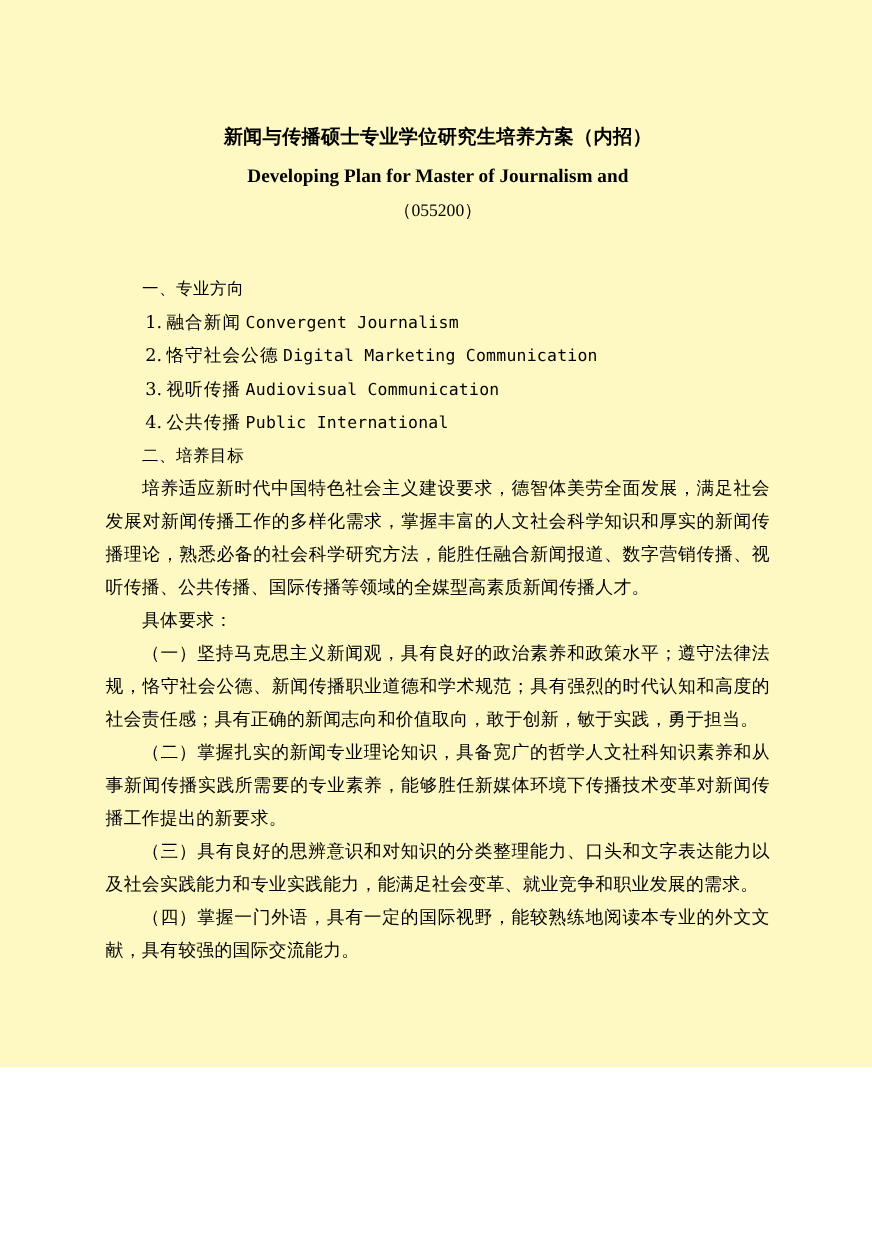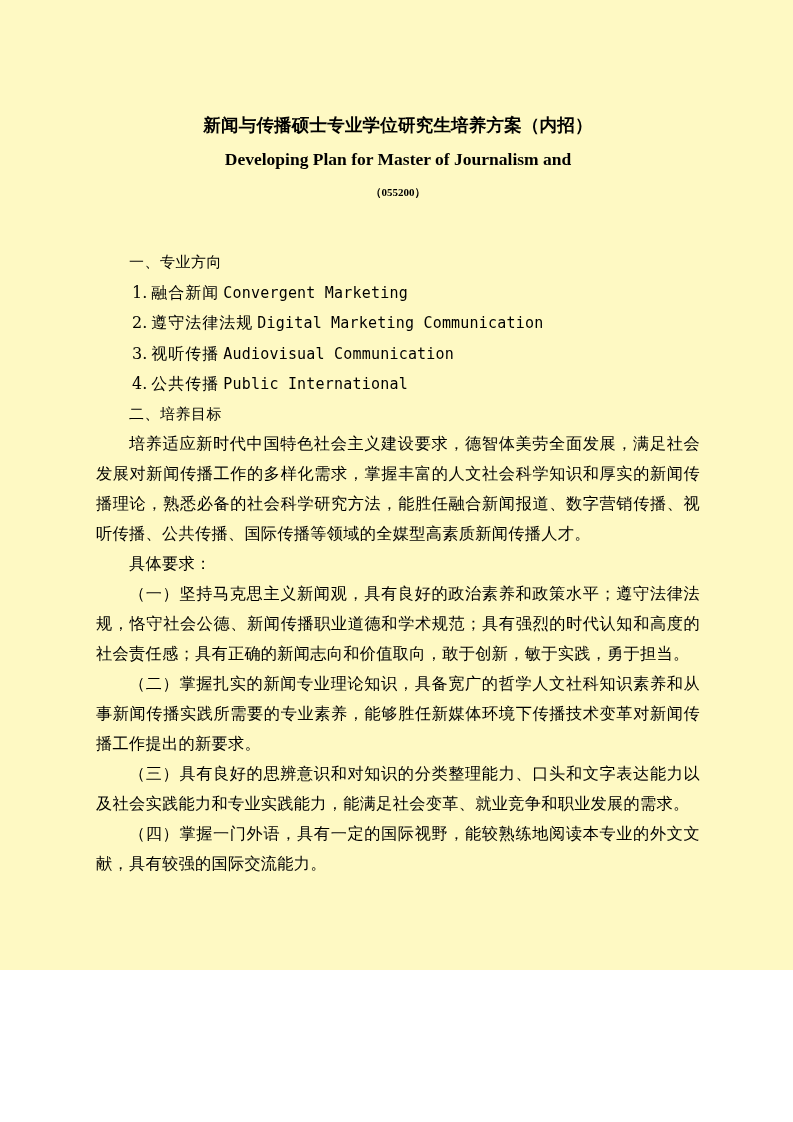--- a/index.html
+++ b/index.html
@@ -36,22 +36,22 @@
   }
   .title-en {
     font-family: "Liberation Serif", "DejaVu Serif", serif;
     font-weight: bold;
     font-size: 17.5px;
     line-height: 30px;
     margin-top: 4px;
   }
   .title-code {
     font-family: "Liberation Serif", "DejaVu Serif", serif;
-    font-weight: bold;
-    font-size: 11px;
+    font-weight: normal;
+    font-size: 16px;
     line-height: 30px;
     margin-top: 3px;
   }
 
   
   .body-region {
     position: absolute;
     left: 96px;
     top: 248px;
     width: 604px;
@@ -131,25 +131,25 @@
   </div>
 
   <div class="body-region">
 
     <div class="section-heading">一、专业方向</div>
 
     <ol class="num-list">
       <li class="num-item">
         <span class="num">1.</span>
         <span class="cn">融合新闻</span>
-        <span class="en">Convergent Marketing</span>
+        <span class="en">Convergent Journalism</span>
       </li>
       <li class="num-item">
         <span class="num">2.</span>
-        <span class="cn">遵守法律法规</span>
+        <span class="cn">恪守社会公德</span>
         <span class="en">Digital Marketing Communication</span>
       </li>
       <li class="num-item">
         <span class="num">3.</span>
         <span class="cn">视听传播</span>
         <span class="en">Audiovisual Communication</span>
       </li>
       <li class="num-item">
         <span class="num">4.</span>
         <span class="cn">公共传播</span>

